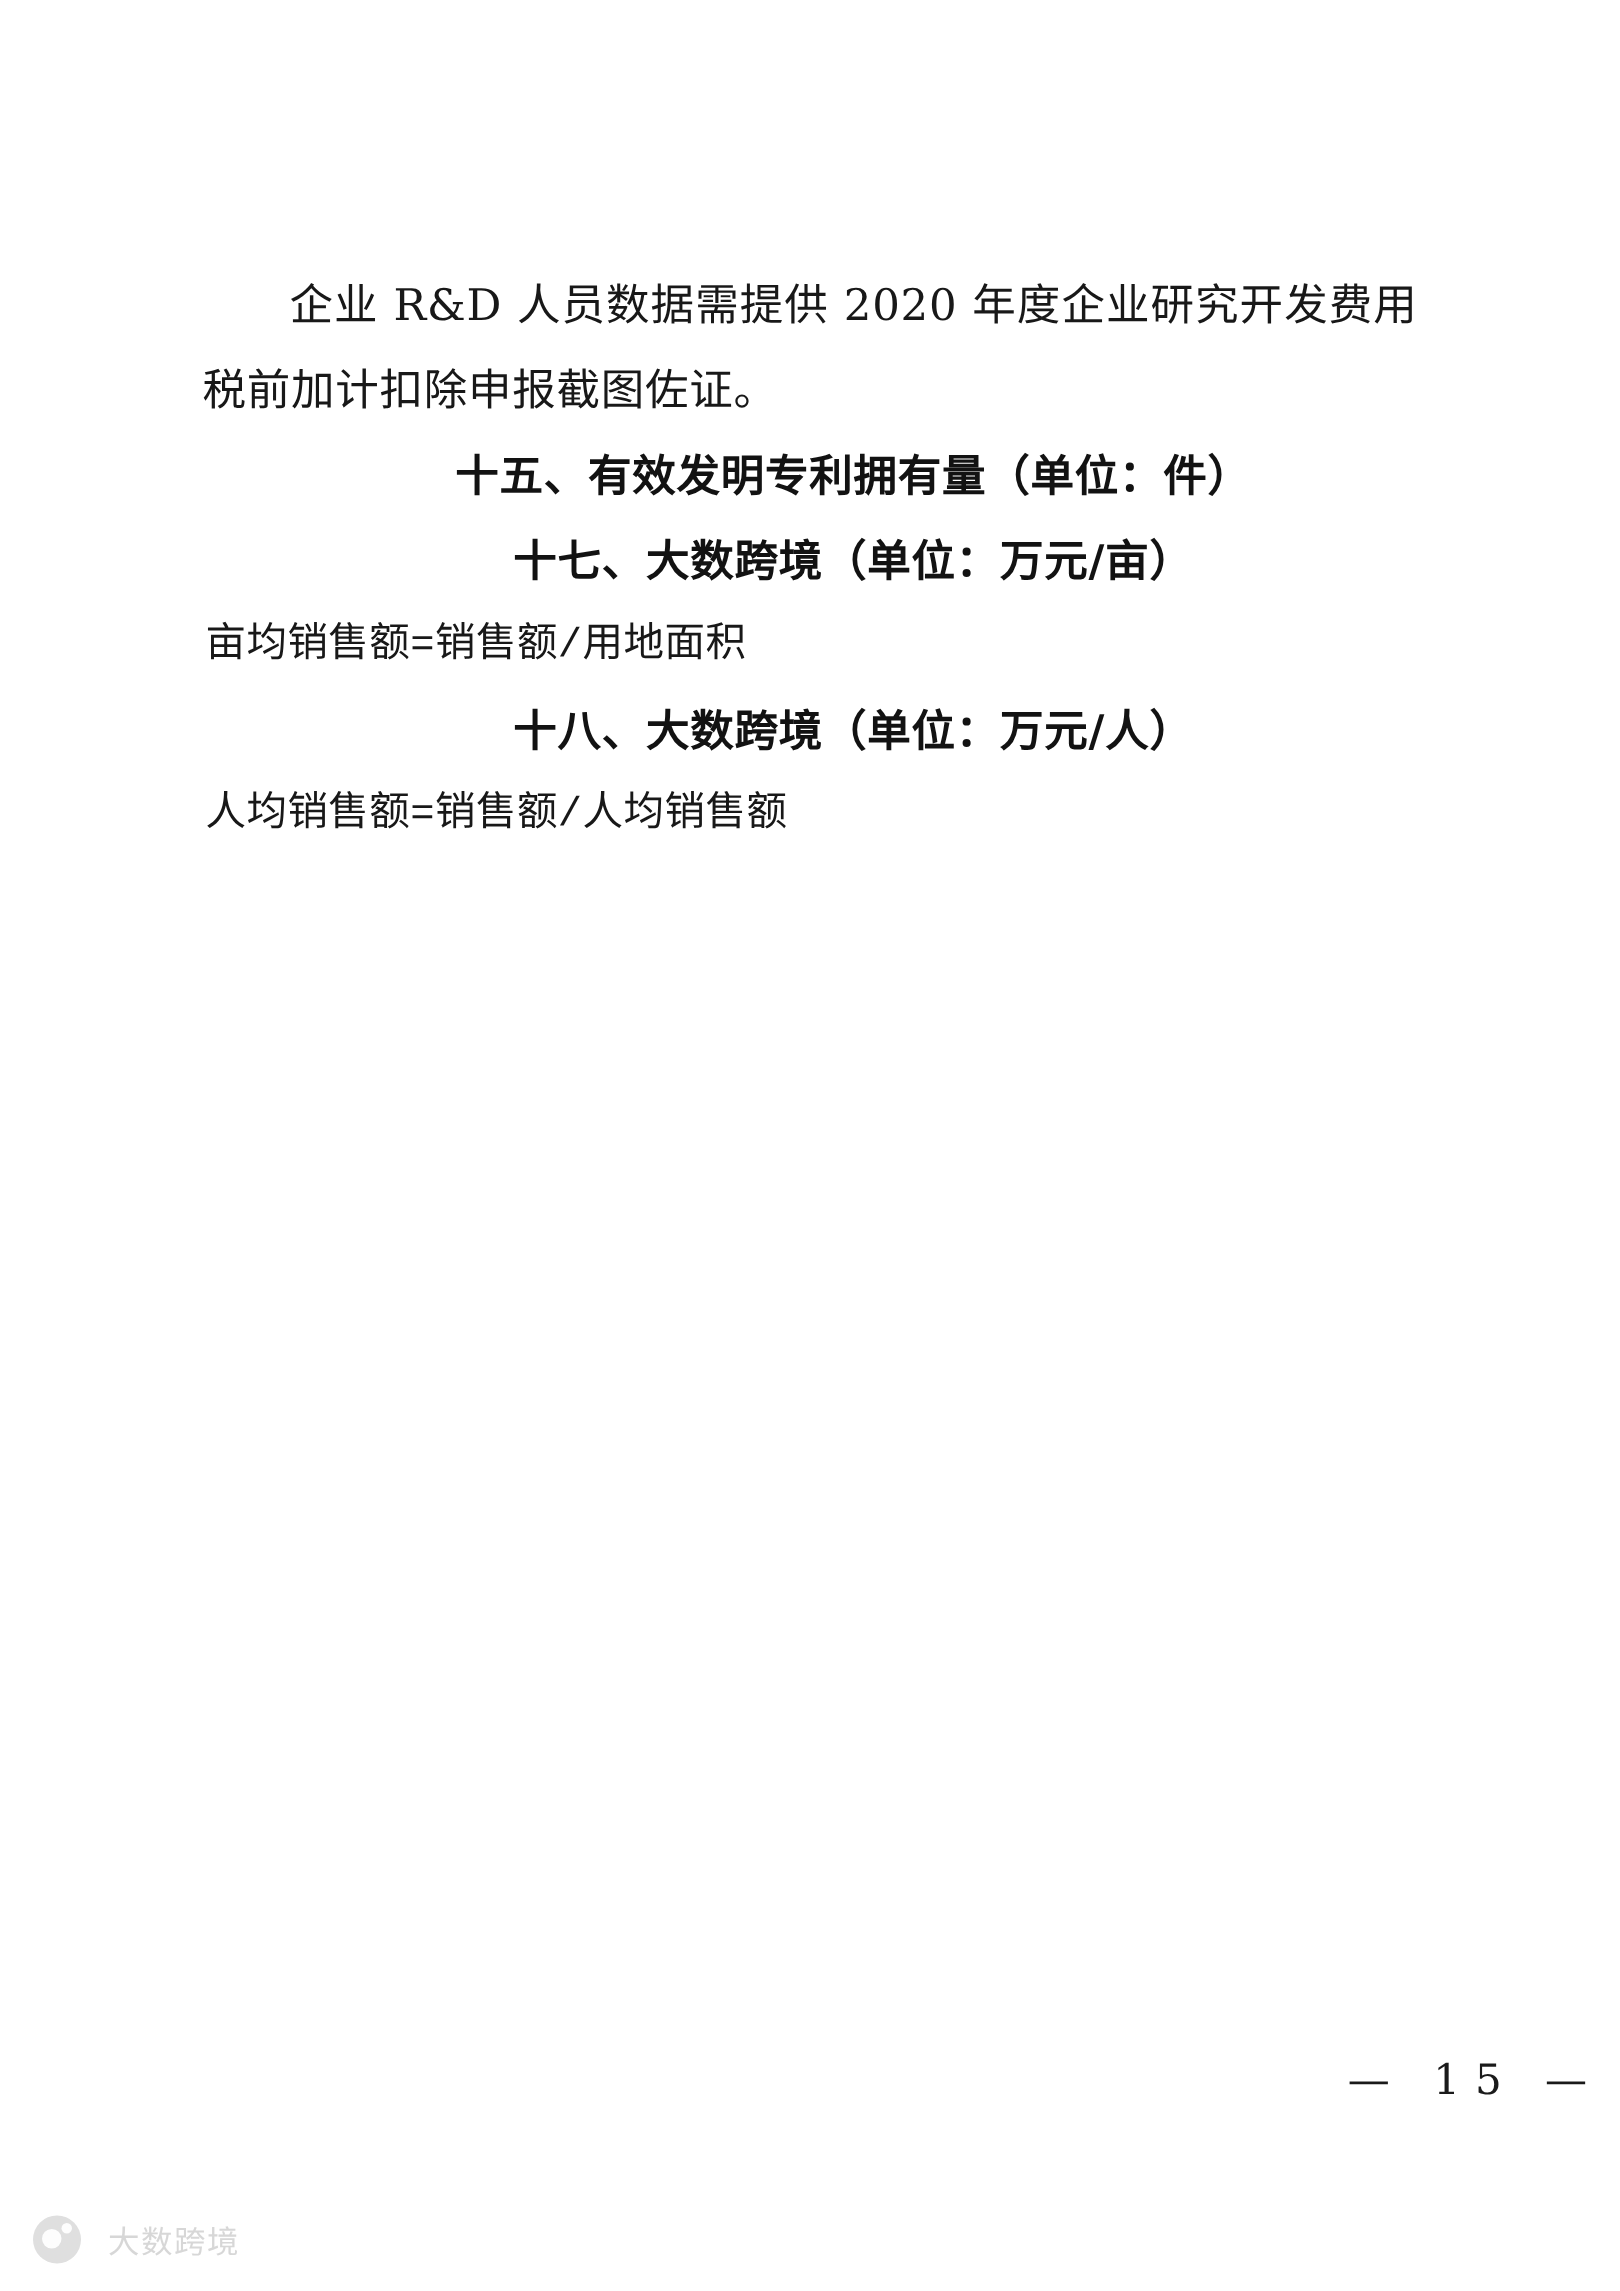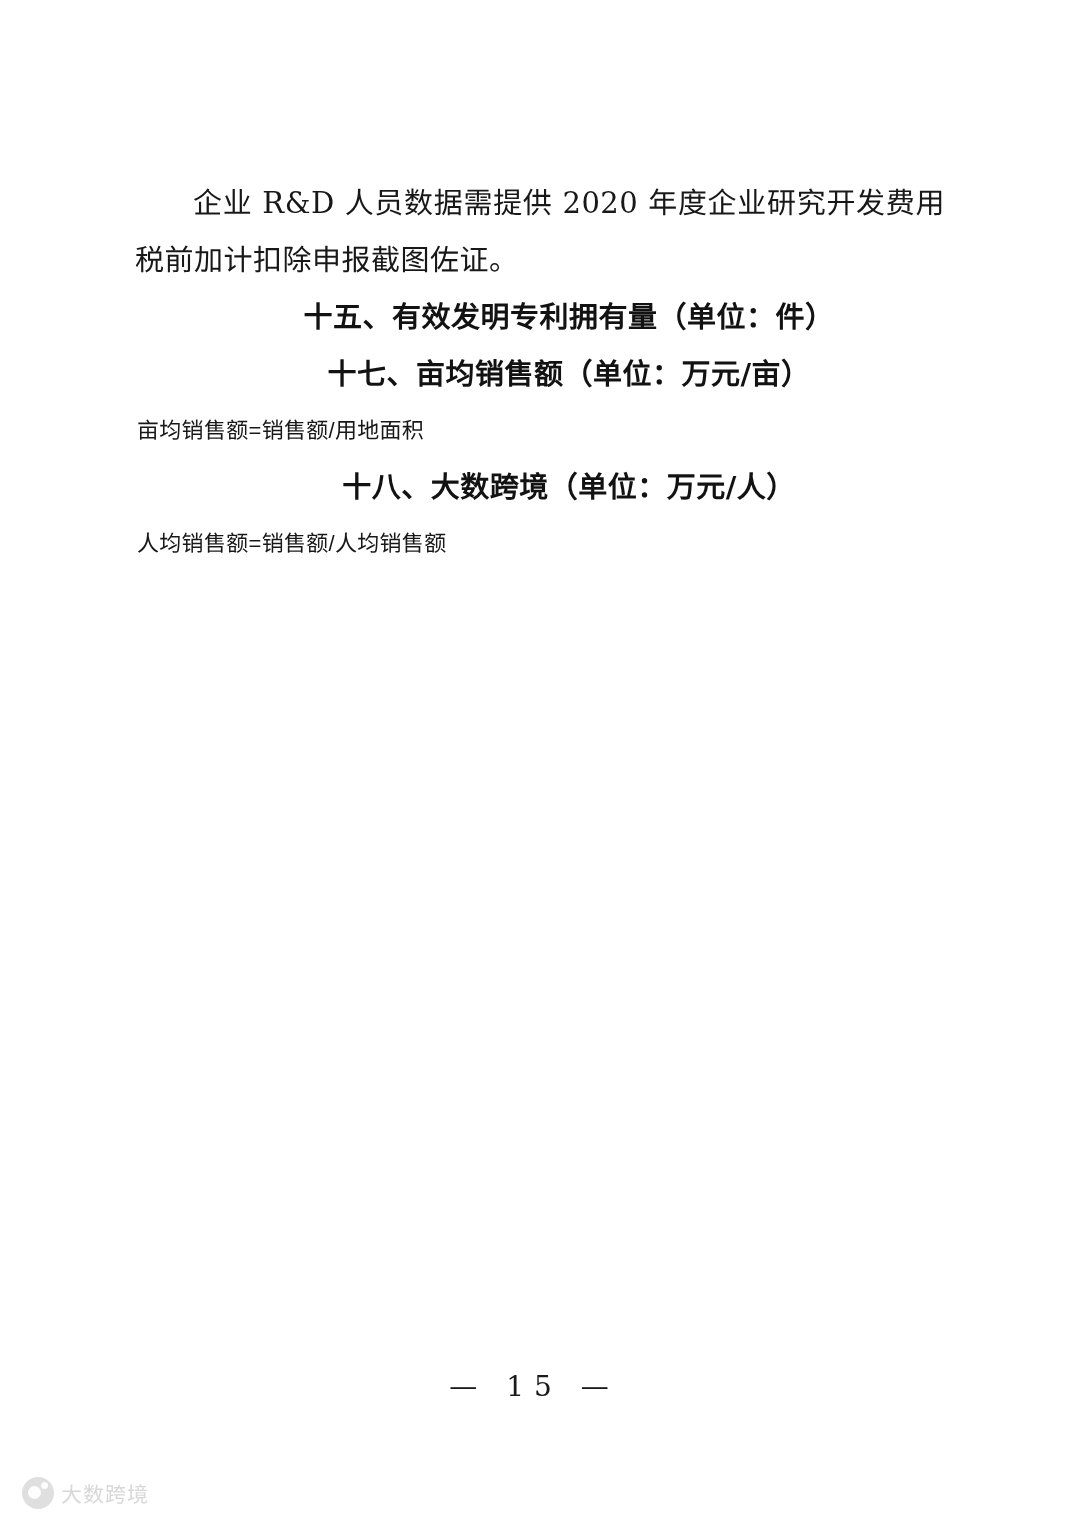--- a/index.html
+++ b/index.html
@@ -43,50 +43,50 @@
     font-weight: bold;
     line-height: 57px;
     text-indent: 58px;
     letter-spacing: 0.5px;
     margin: 0;
     color: #121212;
     text-align: center;
   }
 
   .formula {
-    font-family: Liberation Sans, sans-serif;
-    font-size: 22px;
+    font-family: Liberation Mono, monospace;
+    font-size: 27px;
     line-height: 56px;
     text-indent: 0;
     margin: 0;
     padding-left: 2px;
     letter-spacing: 0.3px;
     color: #181818;
   }
 
   .page-number {
     position: absolute;
     left: 0;
     right: 0;
     bottom: 124px;
-    text-align: center;
+    text-align: right;
     padding-right: 12px;
     font-family: "DejaVu Serif", "Liberation Serif", serif;
     font-size: 28px;
     letter-spacing: 10px;
     color: #1a1a1a;
   }
 
   .watermark {
     position: absolute;
     left: 22px;
     bottom: 18px;
     display: flex;
     align-items: center;
-    gap: 7px;
+    gap: 18px;
     opacity: 0.82;
   }
   .watermark .wm-logo {
     width: 32px;
     height: 32px;
     border-radius: 50%;
     background: #d8d8d8;
     position: relative;
     display: inline-block;
   }
@@ -122,21 +122,21 @@
 
 <div class="page">
 
   <p class="body-text">企业 R&amp;D 人员数据需提供 2020 年度企业研究开发费用税前加计扣除申报截图佐证。</p>
 
   <p class="heading">十五、有效发明专利拥有量（单位：件）</p>
 
 
 
 
-  <p class="heading">十七、亩均销售额（单位：万元/亩）</p>
+  <p class="heading">十七、大数跨境（单位：万元/亩）</p>
 
   <p class="formula">亩均销售额=销售额/用地面积</p>
 
   <p class="heading">十八、大数跨境（单位：万元/人）</p>
 
   <p class="formula">人均销售额=销售额/人均销售额</p>
 
 </div>
 
 <div class="page-number">— 15 —</div>

